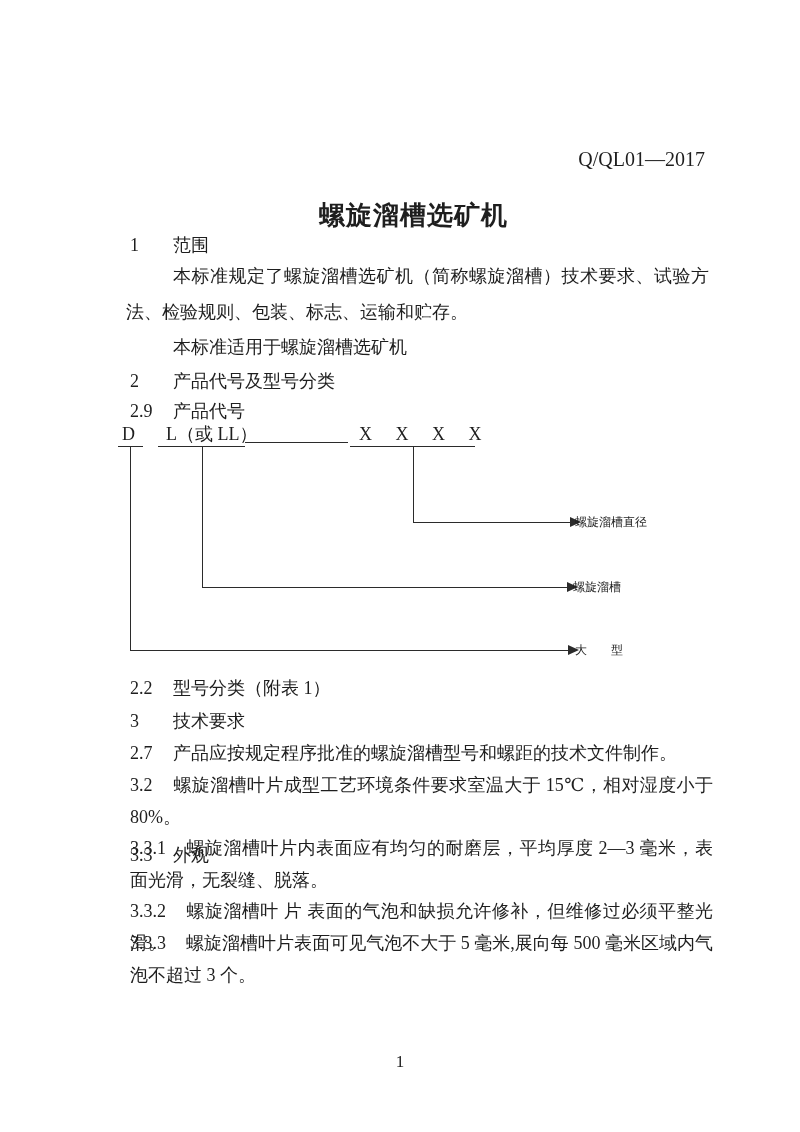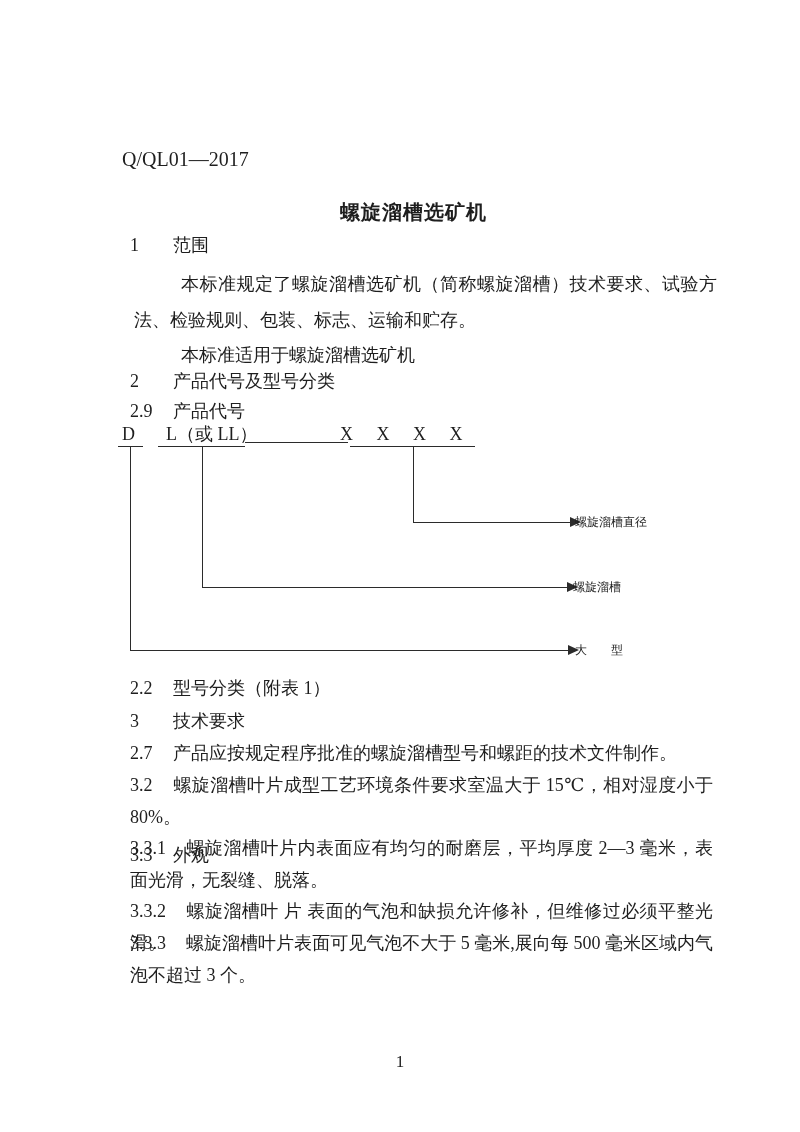--- a/index.html
+++ b/index.html
@@ -3,33 +3,33 @@
 <meta charset="utf-8">
 <style>
   html,body{margin:0;padding:0;}
   body{
     width:800px;height:1132px;position:relative;background:#ffffff;
     font-family:"Liberation Serif","DejaVu Serif",serif;color:#1e1e1e;
     overflow:hidden;
   }
   .doc-code{
     position:absolute;top:146px;left:122px;width:583px;
-    font-size:20px;line-height:26px;
+    font-size:20px;line-height:26px;text-align:right;
   }
   .doc-title{
     position:absolute;top:179px;left:122px;width:583px;
-    font-size:20px;line-height:40px;font-weight:700;text-align:center;
+    font-size:26px;line-height:40px;font-weight:700;text-align:center;
     letter-spacing:1px;
   }
   .sec{
     position:absolute;left:122px;width:583px;margin:8px;
     font-size:18px;line-height:32px;text-align:justify;
   }
   .para{
-    position:absolute;left:122px;width:583px;margin:12px;
+    position:absolute;left:122px;width:583px;margin:4px;
     font-size:18px;line-height:36px;text-align:justify;text-indent:47px;
   }
   .num{display:inline-block;min-width:43px;text-indent:0;}
   .num.wide{min-width:56px;}
   
   .diagram{position:absolute;left:122px;top:416px;width:583px;height:252px;}
   .d-text{position:absolute;font-size:18px;line-height:24px;white-space:pre;}
   .d-x{word-spacing:19px;}
   .blank-line{position:absolute;border-bottom:1.5px solid #2b2b2b;}
   .rule{position:absolute;border-top:1.5px solid #2b2b2b;height:0;}
@@ -57,21 +57,21 @@
 <p class="para" style="top:254px">本标准规定了螺旋溜槽选矿机（简称螺旋溜槽）技术要求、试验方法、检验规则、包装、标志、运输和贮存。</p>
 <p class="para" style="top:325px">本标准适用于螺旋溜槽选矿机</p>
 
 <p class="sec" style="top:357px"><span class="num">2</span><span>产品代号及型号分类</span></p>
 <p class="sec" style="top:387px"><span class="num">2.9</span><span>产品代号</span></p>
 
 <div class="diagram">
   <span class="d-text" style="left:0;top:6px">D</span>
   <span class="d-text" style="left:44px;top:6px">L（或 LL）</span>
   <span class="blank-line" style="left:123px;top:6px;width:103px;height:20px"></span>
-  <span class="d-text d-x" style="left:218px;top:6px">X X X X</span>
+  <span class="d-text d-x" style="left:237px;top:6px">X X X X</span>
 
   <span class="rule" style="left:-4px;top:30px;width:25px"></span>
   <span class="rule" style="left:36px;top:30px;width:87px"></span>
   <span class="rule" style="left:228px;top:30px;width:125px"></span>
 
   <span class="vline" style="left:8px;top:30px;height:204px"></span>
   <span class="vline" style="left:80px;top:30px;height:141px"></span>
   <span class="vline" style="left:291px;top:30px;height:76px"></span>
 
   <span class="aline" style="left:291px;top:106px;width:157px">

